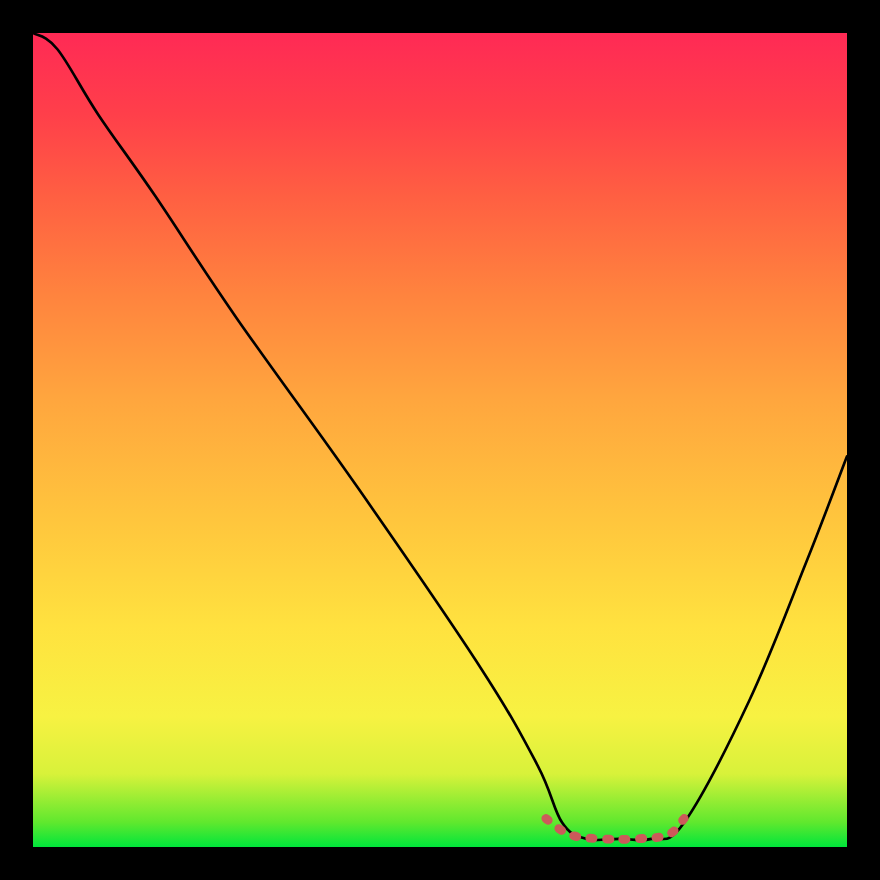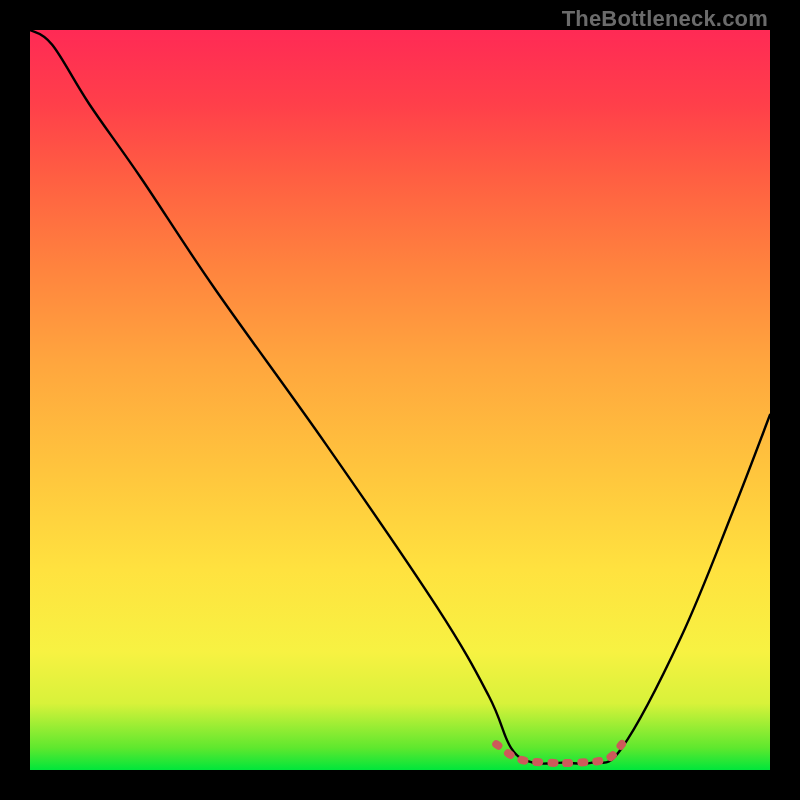--- a/index.html
+++ b/index.html
@@ -55,21 +55,20 @@
     top: 0;
     width: 740px;
     height: 740px;
     overflow: visible;
   }
 </style>
 </head>
 <body>
 
 <div class="frame">
-  <div class="watermark">TheBottleneck.com</div>
 
   <div class="plot">
     <svg class="curve" viewBox="0 0 740 740" preserveAspectRatio="none">
       <path id="curvePath" fill="none" stroke="#000000" stroke-width="2.4" stroke-linecap="round" stroke-linejoin="round" d="M 0,0 C 3.9959999999999996,2.664000000000012 11.543999999999999,1.480000000000068 22.2,14.800000000000068 C 32.856,28.12000000000007 43.21600000000001,50.024000000000015 59.2,74 C 75.184,97.97599999999998 88.356,114.7 111,148 C 133.644,181.3 151.7,211.048 185,259 C 218.3,306.952 256.03999999999996,357.12399999999997 296,414.4 C 335.96000000000004,471.676 377.696,531.912 407.00000000000006,577.2 C 436.3040000000001,622.488 445.48,640.692 458.8,666 C 472.12,691.308 473.008,705.8119999999999 481,717.8 C 488.992,729.788 493.87600000000003,729.936 503.20000000000005,732.6 C 512.524,735.264 522.144,732.6 532.8,732.6 C 543.4559999999999,732.6 551.7439999999999,735.264 562.4,732.6 C 573.056,729.936 576.016,740.444 592,717.8 C 607.984,695.156 631.22,649.424 651.2,606.8 C 671.1800000000001,564.1759999999999 687.016,520.96 703,481 C 718.984,441.04 733.34,402.116 740,384.8"></path>
       <path id="markerPath" fill="none" stroke="#cc5a5a" stroke-width="8" stroke-linecap="round" stroke-linejoin="round" stroke-dasharray="3 12" d="M 466.2,714.1 C 470.19599999999997,716.764 479.076,725.5699999999999 488.40000000000003,728.9 C 497.72400000000005,732.23 507.344,731.934 518,732.6 C 528.656,733.2660000000001 536.944,733.2660000000001 547.6,732.6 C 558.2560000000001,731.934 569.2080000000001,732.23 577.2,728.9 C 585.192,725.5699999999999 589.336,716.764 592,714.1"></path>
     </svg>
   </div>
 </div>
 
 </body></html>

